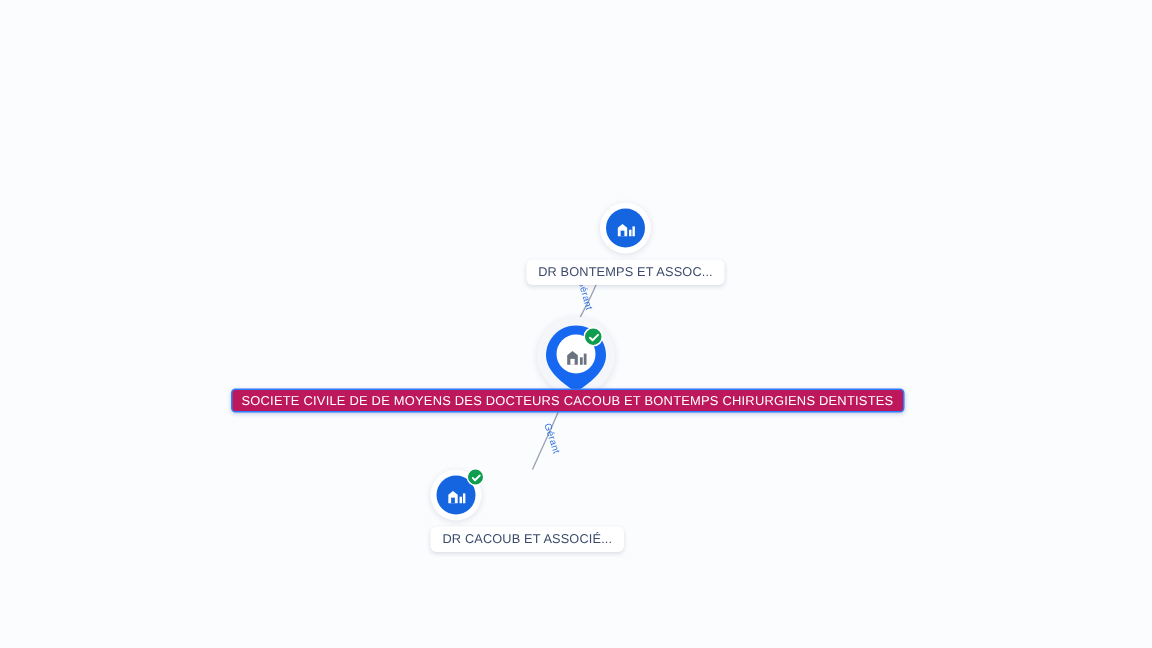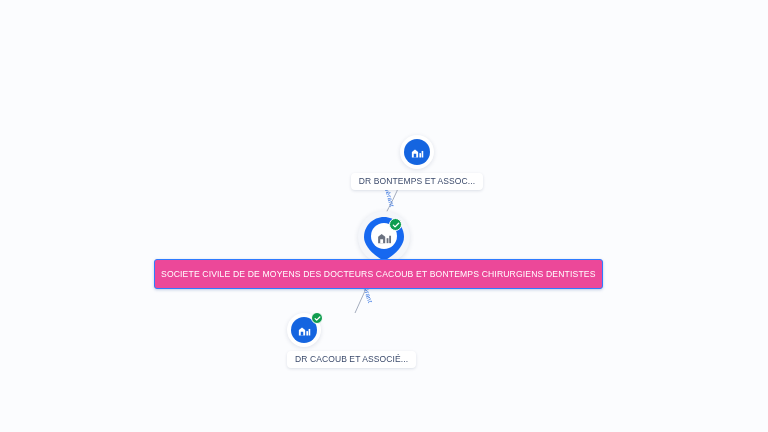--- a/index.html
+++ b/index.html
@@ -160,23 +160,23 @@
     align-items: center;
     justify-content: center;
     z-index: 4;
   }
 
   
   #center-label-bar {
     position: absolute;
     left: 154px;
     top: 234px;
-    height: 30px;
+    height: 16px;
     box-sizing: border-box;
-    background: #ec4899;
+    background: #be185d;
     border: 1px solid #2f7bff;
     border-radius: 3px;
     color: #ffffff;
     font-size: 8.6px;
     letter-spacing: 0.15px;
     display: flex;
     align-items: center;
     padding: 0 6px;
     white-space: nowrap;
     box-shadow: 0 1px 3px rgba(20, 60, 140, 0.25);

